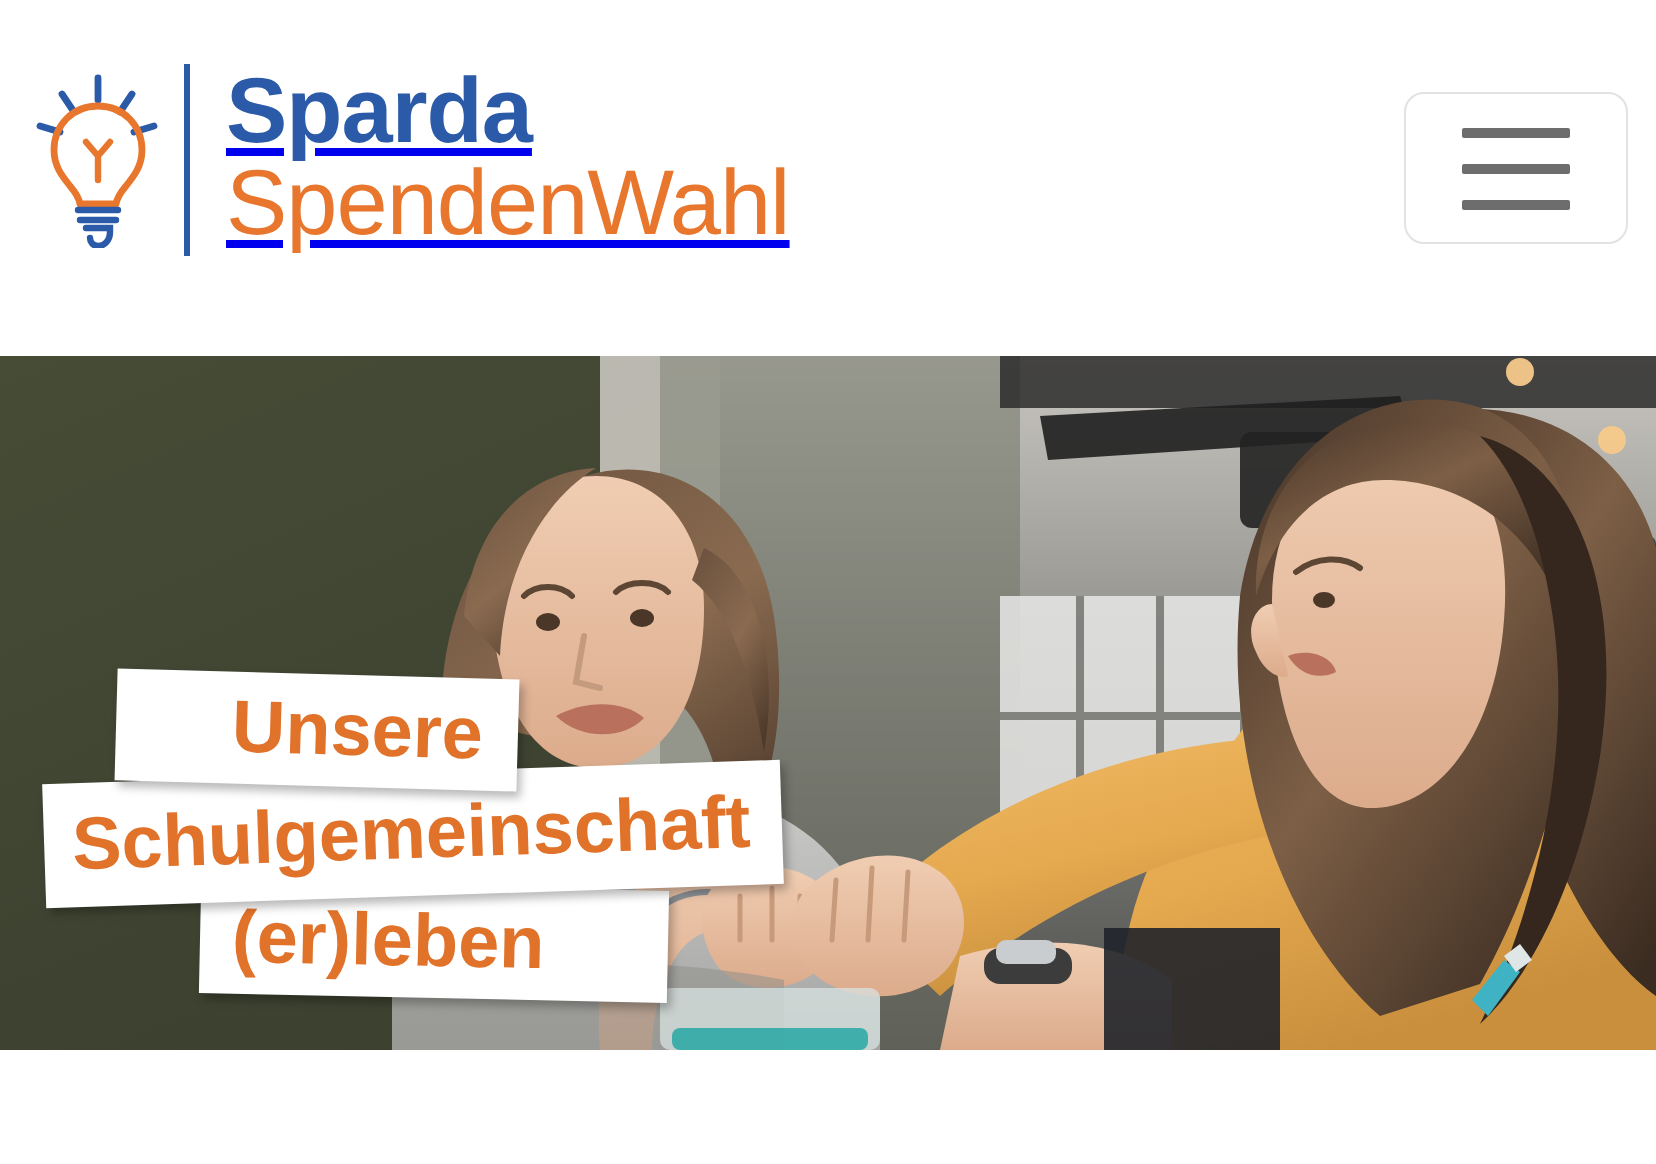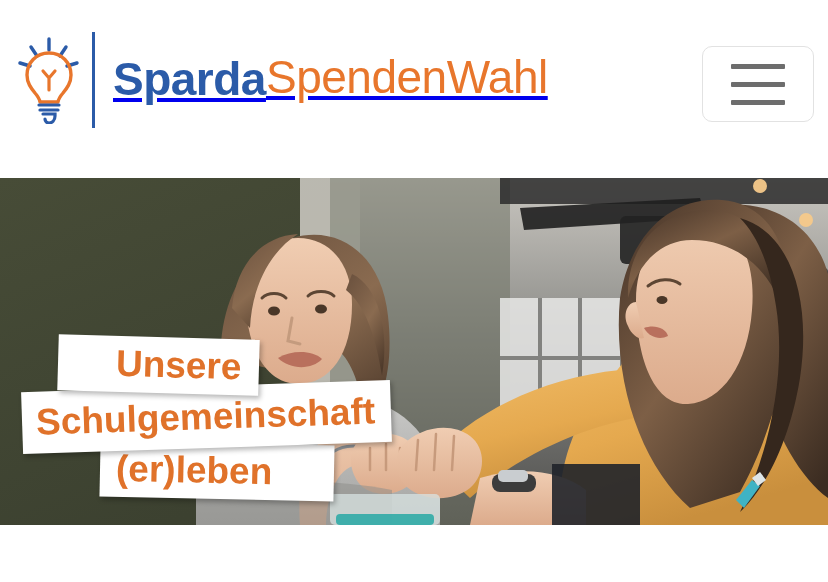--- a/index.html
+++ b/index.html
@@ -50,21 +50,21 @@
     width: 3px;
     height: 96px;
     background: #2B5BA8;
     margin-left: 12px;
     margin-right: 18px;
     flex: 0 0 3px;
   }
 
   .brand-words {
     display: flex;
-    flex-direction: row;
+    flex-direction: column;
     justify-content: center;
     line-height: 1;
   }
 
   .brand-line1 {
     font-size: 46px;
     font-weight: 700;
     color: #2B5BA8;
     letter-spacing: -0.5px;
     line-height: 1.0;

